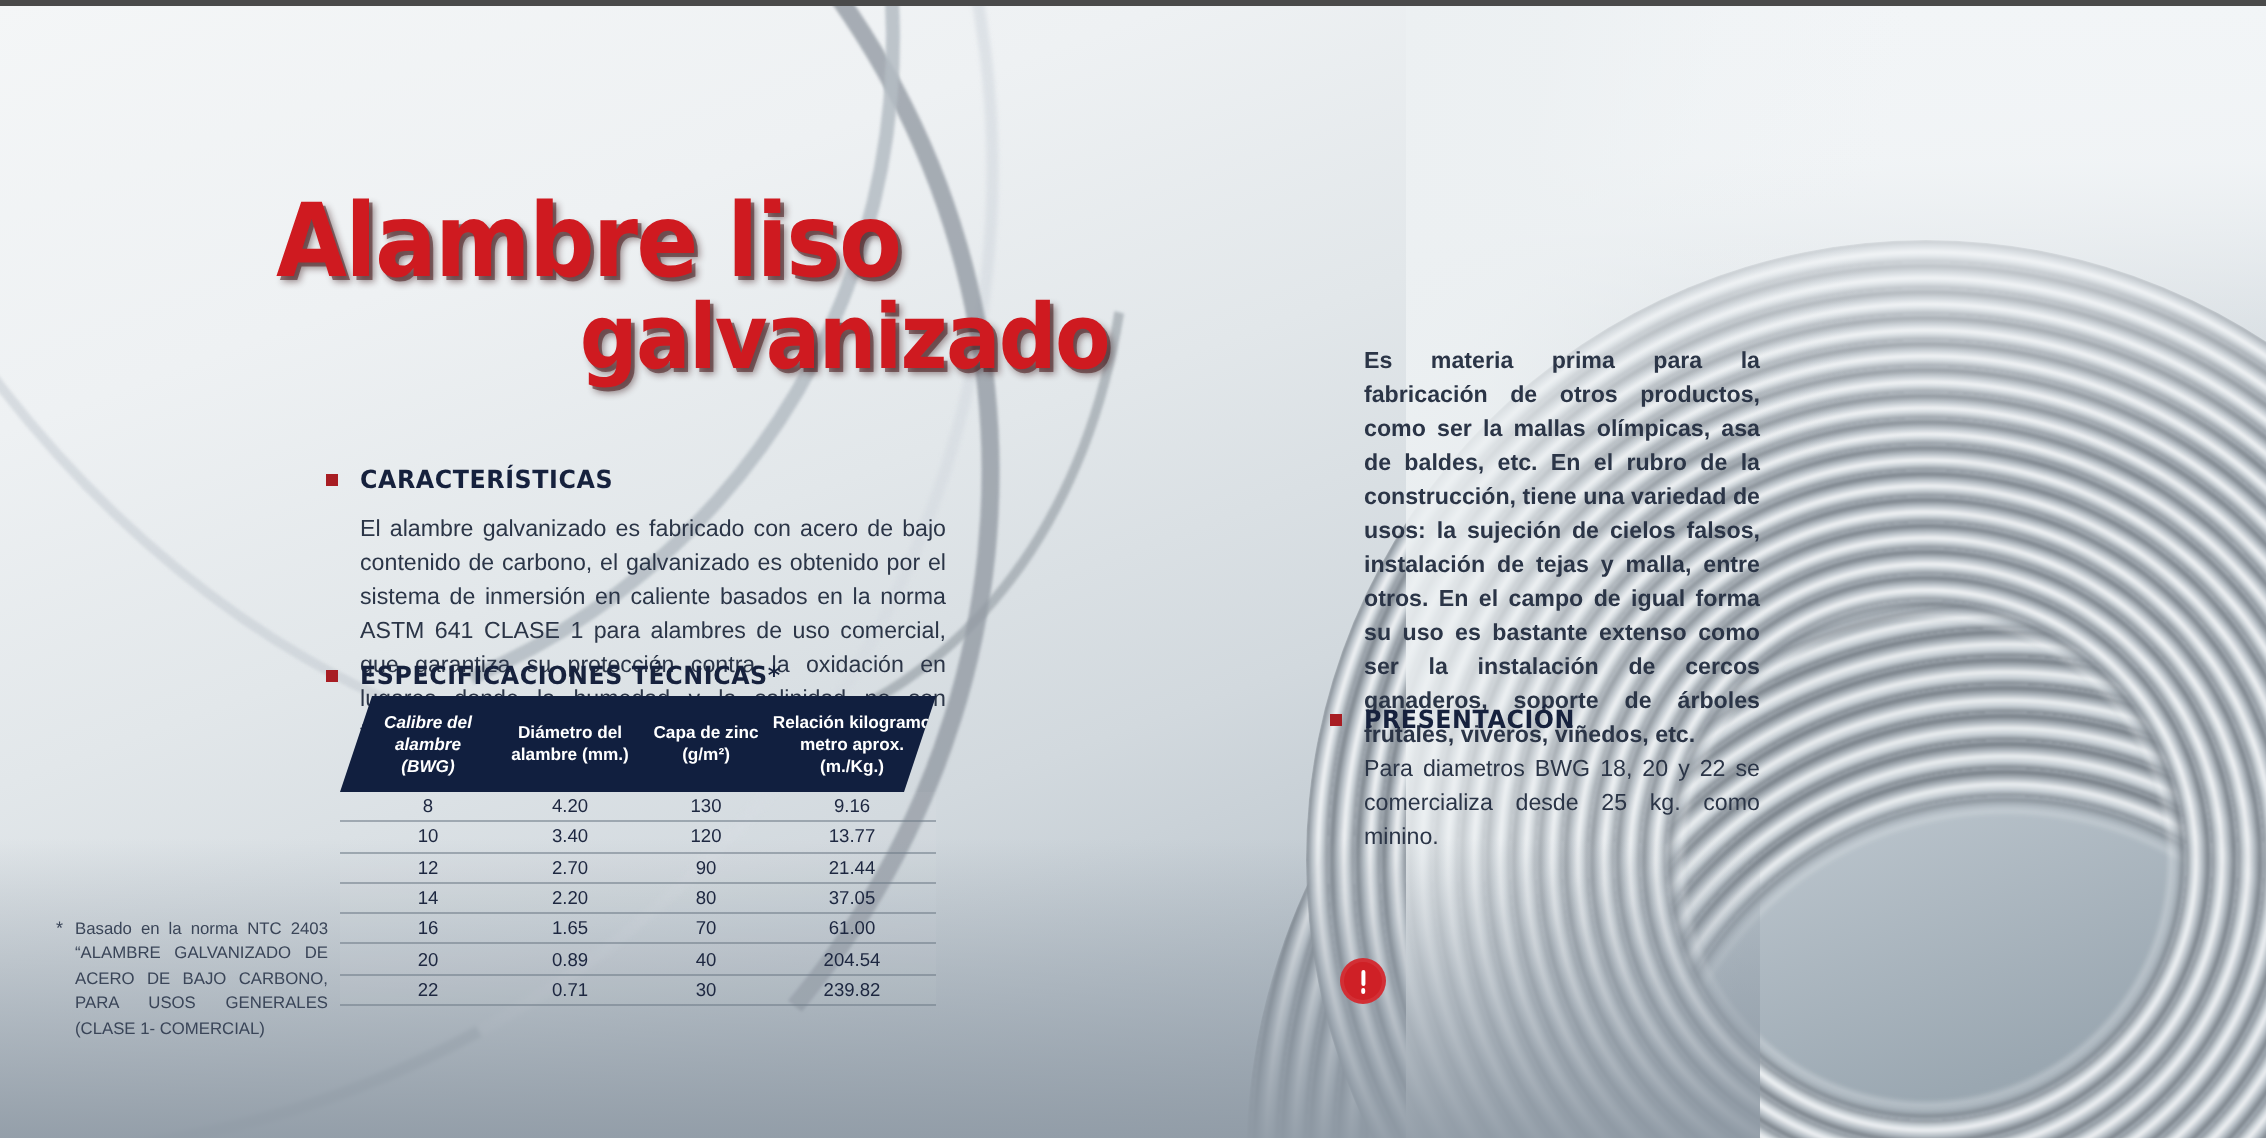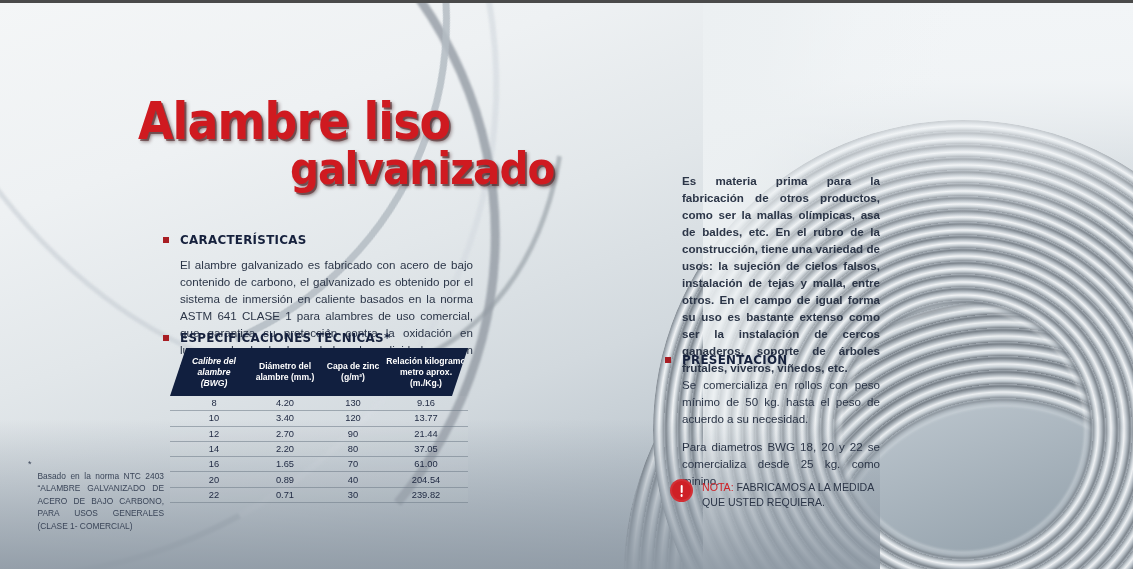--- a/index.html
+++ b/index.html
@@ -266,21 +266,20 @@
     width: 136px;
     display: flex;
     gap: 6px;
   }
   .footnote .star { font-size: 9px; color: #3a4558; line-height: 1.5; }
   .footnote .fn-text {
     font-size: 8.4px;
     line-height: 1.48;
     color: #3a4558;
     text-align: justify;
-    margin-top: 12px;
   }
 
   
   .right-col { position: absolute; left: 665px; top: 163px; width: 215px; }
   .right-col .body-text { margin-top: 9px; padding-left: 17px; font-weight: bold; }
 
   .presentacion { position: absolute; left: 665px; top: 352px; width: 215px; }
   .presentacion .body-text { margin-top: 9px; padding-left: 17px; }
   .presentacion .body-text + .body-text { margin-top: 11px; }
 
@@ -442,23 +441,21 @@
 
     <div class="right-col">
       <div class="body-text">Es materia prima para la fabricación de otros productos, como ser la mallas olímpicas, asa de baldes, etc. En el rubro de la construcción, tiene una variedad de usos: la sujeción de cielos falsos, instalación de tejas y malla, entre otros. En el campo de igual forma su uso es bastante extenso como ser la instalación de cercos ganaderos, soporte de árboles frutales, viveros, viñedos, etc.</div>
     </div>
 
     <div class="presentacion">
       <div class="sec-head">
         <span class="bullet"></span>
         <span class="sec-title">PRESENTACIÓN</span>
       </div>
-      <div class="body-text">Se comercializa en rollos con peso mínimo de 50 kg. hasta el peso de acuerdo a su necesidad.</div>
       <div class="body-text">Para diametros BWG 18, 20 y 22 se comercializa desde 25 kg. como minino.</div>
     </div>
 
     <div class="nota">
       <span class="nota-icon"></span>
-      <span class="nota-text"><span class="nota-label">NOTA:</span><span> FABRICAMOS A LA MEDIDA QUE USTED REQUIERA.</span></span>
     </div>
 
   </div>
 </div>
 
 </body></html>

